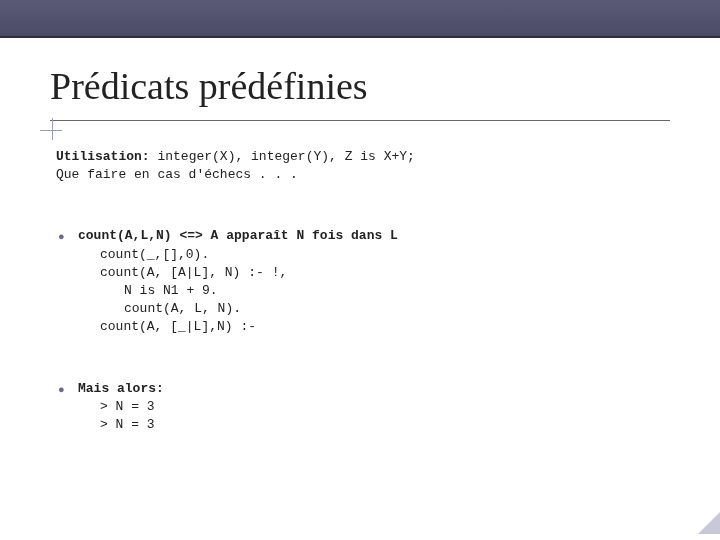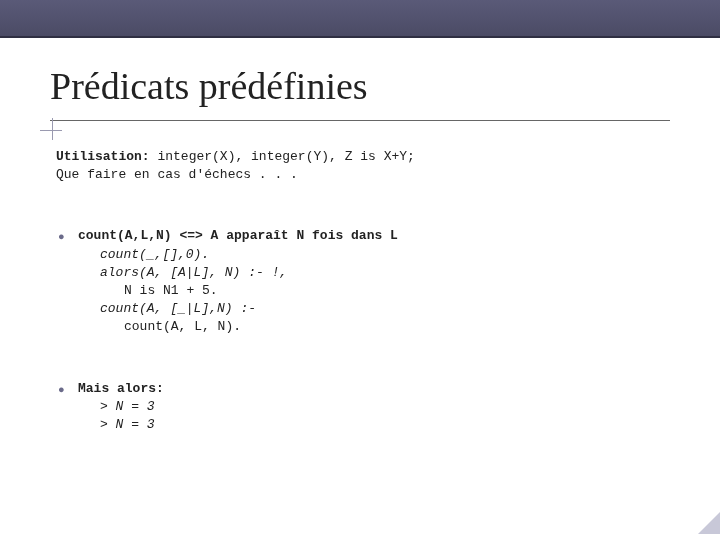--- a/index.html
+++ b/index.html
@@ -63,21 +63,21 @@
   }
   .bullet1::before {
     content: "●";
     position: absolute;
     left: 2px;
     top: 2px;
     font-size: 11px;
     color: #6b6b8a;
     font-family: sans-serif;
   }
-  .indent2 { padding-left: 44px; font-style: italic; }
+  .indent2 { padding-left: 44px; }
   .indent3 { padding-left: 68px; }
   .bullet-sq {
     padding-left: 68px;
     position: relative;
   }
   .bullet-sq::before {
     content: "■";
     position: absolute;
     left: 50px;
     top: 3px;
@@ -129,24 +129,24 @@
 
   <div class="body">
 
     <div class="line"><span class="bold">Utilisation:</span><span> integer(X), integer(Y), Z is X+Y;</span></div>
 
     <div class="line">Que faire en cas d'échecs . . .</div>
 
     <div class="line bullet1 bold">count(A,L,N) &lt;=&gt; A apparaît N fois dans L</div>
 
     <div class="line indent2">count(_,[],0).</div>
-    <div class="line indent2">alors(A, [A|L], N) :- !,</div>
-    <div class="line indent3">N is N1 + 5.</div>
+    <div class="line indent2">count(A, [A|L], N) :- !,</div>
+    <div class="line indent3">N is N1 + 9.</div>
+    <div class="line indent3">count(A, L, N).</div>
     <div class="line indent2">count(A, [_|L],N) :-</div>
-    <div class="line indent3">count(A, L, N).</div>
 
     <div class="line bullet1 bold">Mais alors:</div>
 
     <div class="line indent2">&gt; N = 3</div>
     <div class="line indent2">&gt; N = 3</div>
 
   </div>
 
   <div class="corner"></div>
 </div>

